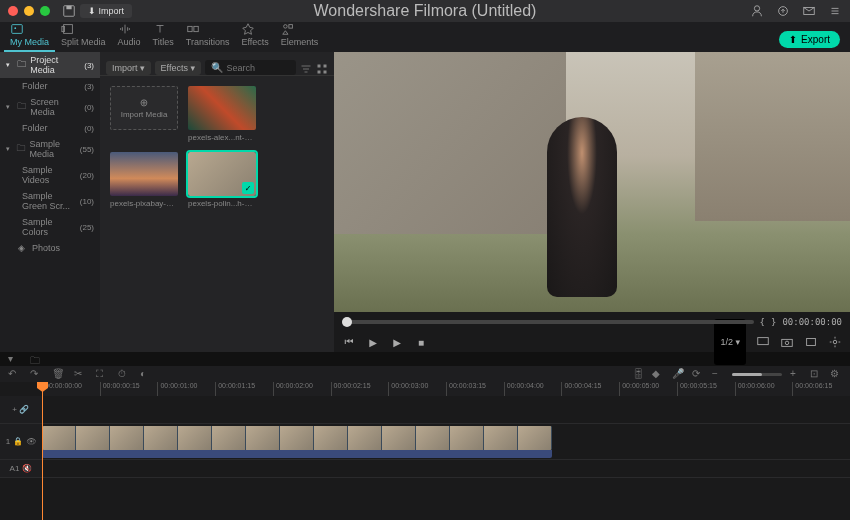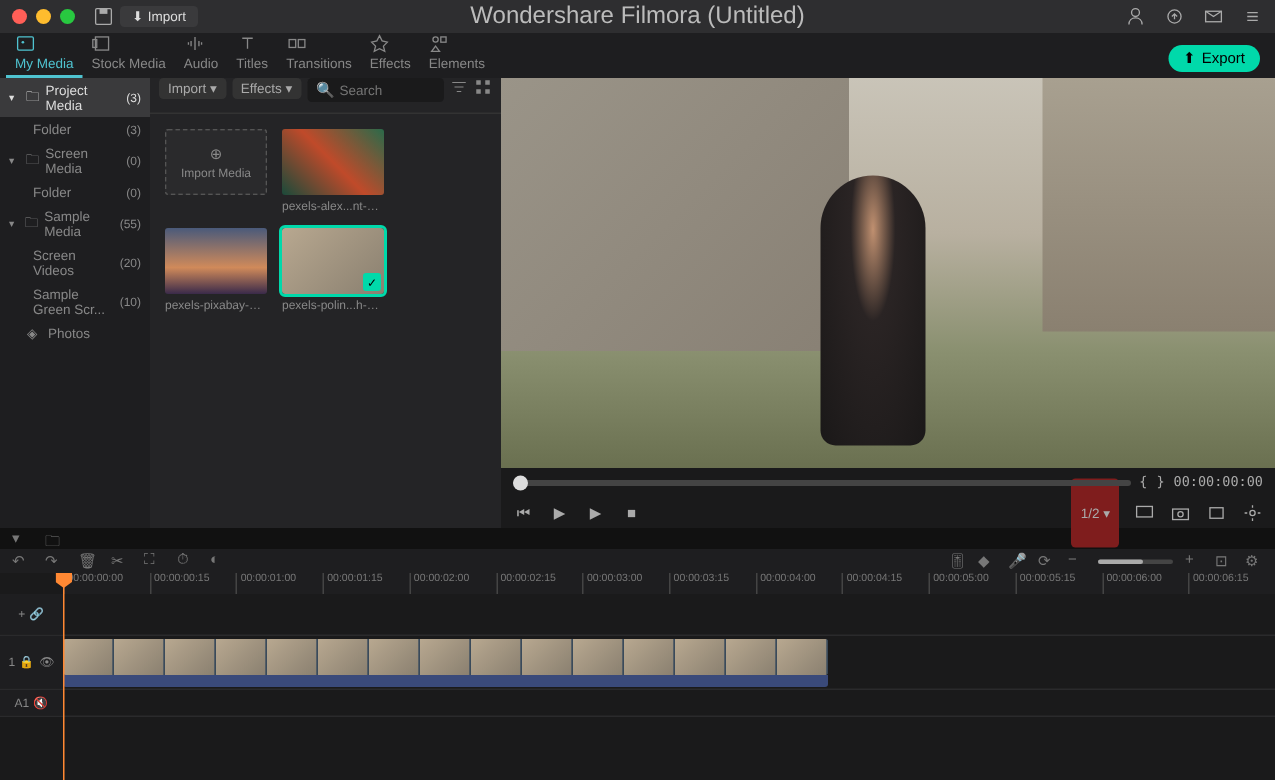--- a/index.html
+++ b/index.html
@@ -21,21 +21,21 @@
 .export-btn{background:#00d9aa;color:#000;padding:3px 10px;border-radius:12px;font-size:10px;font-weight:500;display:flex;align-items:center;gap:4px;margin-bottom:4px;margin-right:6px;cursor:pointer}
 .main{display:flex;height:300px}
 .sidebar{width:100px;background:#1e1e20;overflow-y:auto;font-size:9px}
 .sb-item{padding:3px 6px;display:flex;align-items:center;gap:4px;cursor:pointer;color:#888}
 .sb-item.selected{background:#3a3a3c;color:#ddd}
 .sb-item .chev{width:8px;font-size:7px}
 .sb-item .fold{width:10px}
 .sb-item .cnt{margin-left:auto;font-size:8px}
 .sb-child{padding-left:22px}
 .media-area{width:234px;background:#242426;display:flex;flex-direction:column}
-.media-bar{height:24px;display:flex;align-items:flex-start;padding:0 6px;gap:4px;border-bottom:1px solid #333}
+.media-bar{height:24px;display:flex;align-items:flex-end;padding:0 6px;gap:4px;border-bottom:1px solid #333}
 .mb-btn{padding:2px 6px;border-radius:3px;background:#333;font-size:9px;color:#aaa;cursor:pointer}
 .search-box{flex:1;background:#1a1a1b;border-radius:3px;padding:2px 18px 2px 6px;display:flex;align-items:center;gap:3px;position:relative}
 .search-box input{background:none;border:none;color:#aaa;font-size:9px;width:100%;outline:none}
 .mb-icon{width:12px;height:12px;color:#888;cursor:pointer}
 .media-grid{flex:1;padding:10px;display:flex;flex-wrap:wrap;gap:10px;align-content:flex-start}
 .media-item{width:68px;display:flex;flex-direction:column;align-items:center;gap:3px;cursor:pointer}
 .thumb{width:68px;height:44px;background:#333;border-radius:2px;display:flex;align-items:center;justify-content:center;position:relative;overflow:hidden}
 .thumb.import-tile{border:1px dashed #555;background:#2a2a2c;flex-direction:column;gap:2px;color:#888}
 .thumb.sel{outline:2px solid #00d9aa}
 .check{position:absolute;bottom:2px;right:2px;background:#00d9aa;color:#000;width:12px;height:12px;font-size:8px;display:flex;align-items:center;justify-content:center;border-radius:2px}
@@ -45,21 +45,21 @@
 .preview-img::before{content:"";position:absolute;left:0;top:0;width:45%;height:70%;background:linear-gradient(135deg,#9a9488,#888074)}
 .preview-img::after{content:"";position:absolute;right:0;top:0;width:30%;height:65%;background:linear-gradient(180deg,#a8a090,#8a8070)}
 .figure{position:absolute;left:48%;top:25%;width:70px;height:180px;background:radial-gradient(ellipse at 50% 20%,#c09070 0%,#2a2424 30%,#1a1818 100%);border-radius:35px 35px 10px 10px;transform:translateX(-50%)}
 .scrub{height:20px;background:#1a1a1b;display:flex;align-items:center;padding:0 8px;gap:6px}
 .scrub-track{flex:1;height:4px;background:#444;border-radius:2px;position:relative}
 .scrub-handle{position:absolute;left:0;top:-3px;width:10px;height:10px;background:#ddd;border-radius:50%}
 .tc{font-size:9px;color:#aaa;font-family:monospace}
 .pctrl{height:20px;background:#1a1a1b;display:flex;align-items:center;padding:0 8px;gap:10px}
 .pbtn{width:14px;height:14px;color:#aaa;cursor:pointer;display:flex;align-items:center;justify-content:center}
 .pctrl-right{margin-left:auto;display:flex;gap:10px;align-items:center}
-.zoom-sel{background:#7f1d1d;padding:18px 6px;border-radius:3px;font-size:9px;color:#aaa}
+.zoom-sel{background:#000000;padding:18px 6px;border-radius:3px;font-size:9px;color:#aaa}
 .divider{height:14px;background:#111;display:flex;align-items:center;padding:0 8px;gap:10px}
 .tools{height:16px;background:#1e1e20;display:flex;align-items:center;padding:0 8px;gap:10px}
 .tool{width:12px;height:12px;color:#777;cursor:pointer}
 .tools-right{margin-left:auto;display:flex;gap:8px;align-items:center}
 .vol-slider{width:50px;height:3px;background:#444;border-radius:2px;position:relative}
 .vol-slider::after{content:"";position:absolute;left:0;top:0;width:60%;height:100%;background:#aaa;border-radius:2px}
 .timeline{background:#1a1a1b;height:150px;position:relative;overflow:hidden}
 .ruler{height:14px;background:#1e1e20;display:flex;position:relative;margin-left:42px}
 .tick{flex:1;font-size:7px;color:#777;padding-left:2px;border-left:1px solid #444;white-space:nowrap}
 .tracks{position:relative}
@@ -133,21 +133,21 @@
         </span>
         <span>My Media</span>
       </div>
     <div class="tab">
         <span class="tab-icon">
           <svg viewBox="0 0 16 16">
             <rect x="3" y="3" width="10" height="10" fill="none" stroke="currentColor"></rect>
             <rect x="1" y="5" width="3" height="6" fill="none" stroke="currentColor"></rect>
           </svg>
         </span>
-        <span>Stock Media</span>
+        <span>Split Media</span>
       </div>
     <div class="tab">
         <span class="tab-icon">
           <svg viewBox="0 0 16 16">
             <path d="M8 3v10M5 6v4M11 6v4M3 7v2M13 7v2" stroke="currentColor"></path>
           </svg>
         </span>
         <span>Audio</span>
       </div>
     <div class="tab">
@@ -214,26 +214,30 @@
         <span>Folder</span>
         <span class="cnt">(0)</span>
       </div>
     <div class="sb-item">
         <span class="chev">▾</span>
         <span class="fold">🗀</span>
         <span>Sample Media</span>
         <span class="cnt">(55)</span>
       </div>
     <div class="sb-item sb-child">
-        <span>Screen Videos</span>
+        <span>Sample Videos</span>
         <span class="cnt">(20)</span>
       </div>
     <div class="sb-item sb-child">
         <span>Sample Green Scr...</span>
         <span class="cnt">(10)</span>
+      </div>
+    <div class="sb-item sb-child">
+        <span>Sample Colors</span>
+        <span class="cnt">(25)</span>
       </div>
     <div class="sb-item">
         <span class="chev"></span>
         <span class="fold">◈</span>
         <span>Photos</span>
       </div>
   </div>
 
   <div class="media-area">
     <div class="media-bar">

